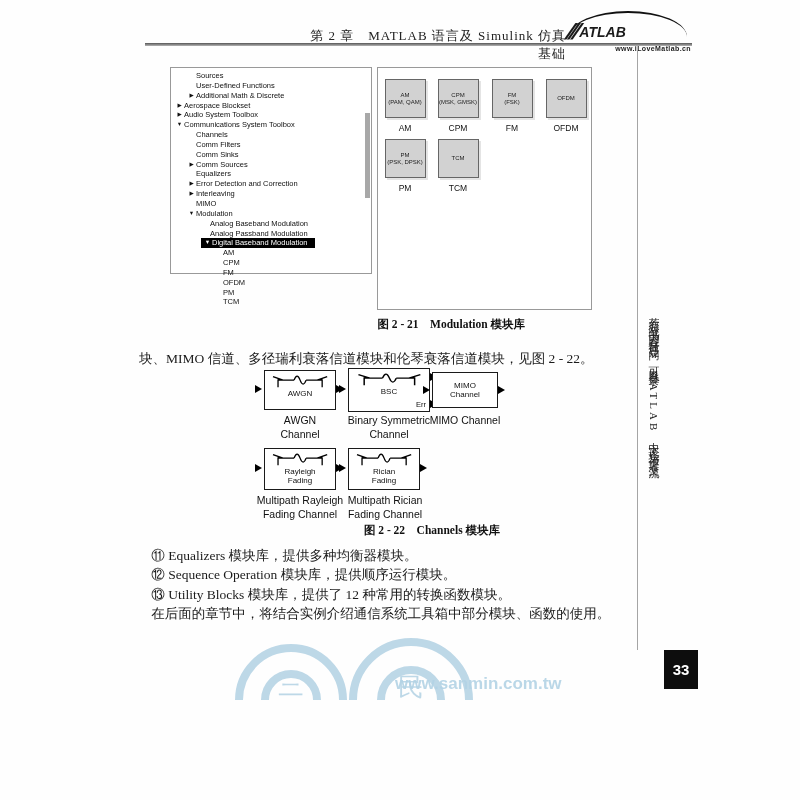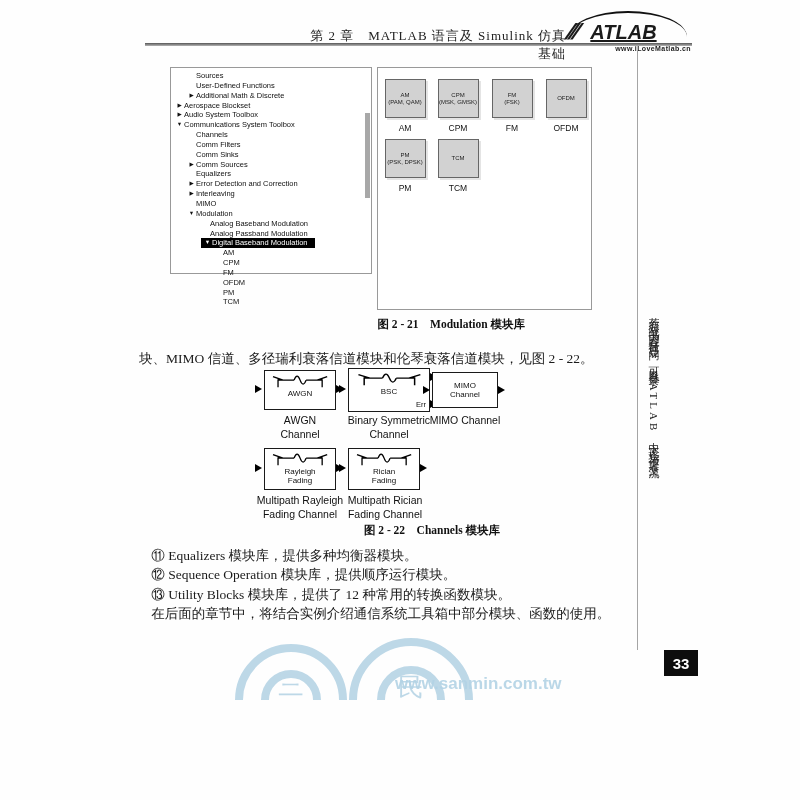--- a/index.html
+++ b/index.html
@@ -8,21 +8,21 @@
   .abs{position:absolute;}
 
   
   .chapter-title{position:absolute;top:27px;left:300px;width:266px;text-align:right;
     font-size:13px;letter-spacing:1px;color:#222;}
   .logo{position:absolute;top:18px;left:567px;width:124px;height:38px;}
   .logo-row{position:relative;display:flex;align-items:flex-end;height:26px;}
   .logo-slash{font-family:"Liberation Sans","DejaVu Sans",sans-serif;font-style:italic;font-weight:900;
     font-size:22px;letter-spacing:-3px;transform:skewX(-18deg);line-height:24px;}
   .logo-word{font-family:"Liberation Sans","DejaVu Sans",sans-serif;font-style:italic;font-weight:900;
-    font-size:20px;letter-spacing:0;line-height:24px;margin-left:14px;text-decoration:underline;}
+    font-size:14px;letter-spacing:0;line-height:24px;margin-left:3px;}
   .logo-arc{position:absolute;left:2px;top:-7px;width:118px;height:24px;
     border-top:2px solid #111;border-radius:50% 50% 0 0/100% 100% 0 0;}
   .logo-tagline{font-family:"Liberation Sans","DejaVu Sans",sans-serif;font-weight:700;
     font-size:7px;text-align:right;margin-top:1px;letter-spacing:0.4px;}
   .header-rule{position:absolute;top:43px;left:145px;width:547px;height:3px;
     background:linear-gradient(#555,#b5b5b5);}
 
   
   .tree-panel{position:absolute;left:170px;top:67px;width:202px;height:207px;
     border:1px solid #999;background:#fff;box-sizing:border-box;padding-top:3px;
@@ -64,21 +64,21 @@
   .simlabel span{display:block;}
 
   
   .listblock{position:absolute;left:123px;top:546px;width:510px;z-index:2;}
   .listblock p{margin:0;font-size:13.5px;line-height:19.4px;text-indent:2.1em;}
 
   
   .vrule{position:absolute;left:637px;top:50px;width:1px;height:600px;background:#a5a5a5;}
   .side-note{position:absolute;left:646px;top:308px;height:345px;
     writing-mode:vertical-rl;text-orientation:mixed;font-size:11px;letter-spacing:3px;color:#222;}
-  .pagenum{position:absolute;left:664px;top:650px;width:34px;height:26px;background:#0d0d0d;
+  .pagenum{position:absolute;left:664px;top:650px;width:34px;height:39px;background:#0d0d0d;
     color:#fff;font-family:"Liberation Sans","DejaVu Sans",sans-serif;font-weight:700;font-size:15px;
     display:flex;align-items:center;justify-content:center;z-index:3;}
 
   
   .wm{position:absolute;z-index:1;color:#b3d3e5;}
   .wm-store{left:496px;top:638px;font-size:38px;font-weight:700;letter-spacing:3px;opacity:.8;}
   .wm-url{left:395px;top:674px;font-family:"Liberation Sans","DejaVu Sans",sans-serif;
     font-size:17px;font-weight:700;opacity:.9;}
   .wm-logo{left:225px;top:638px;width:290px;height:64px;opacity:.8;}
 </style>

